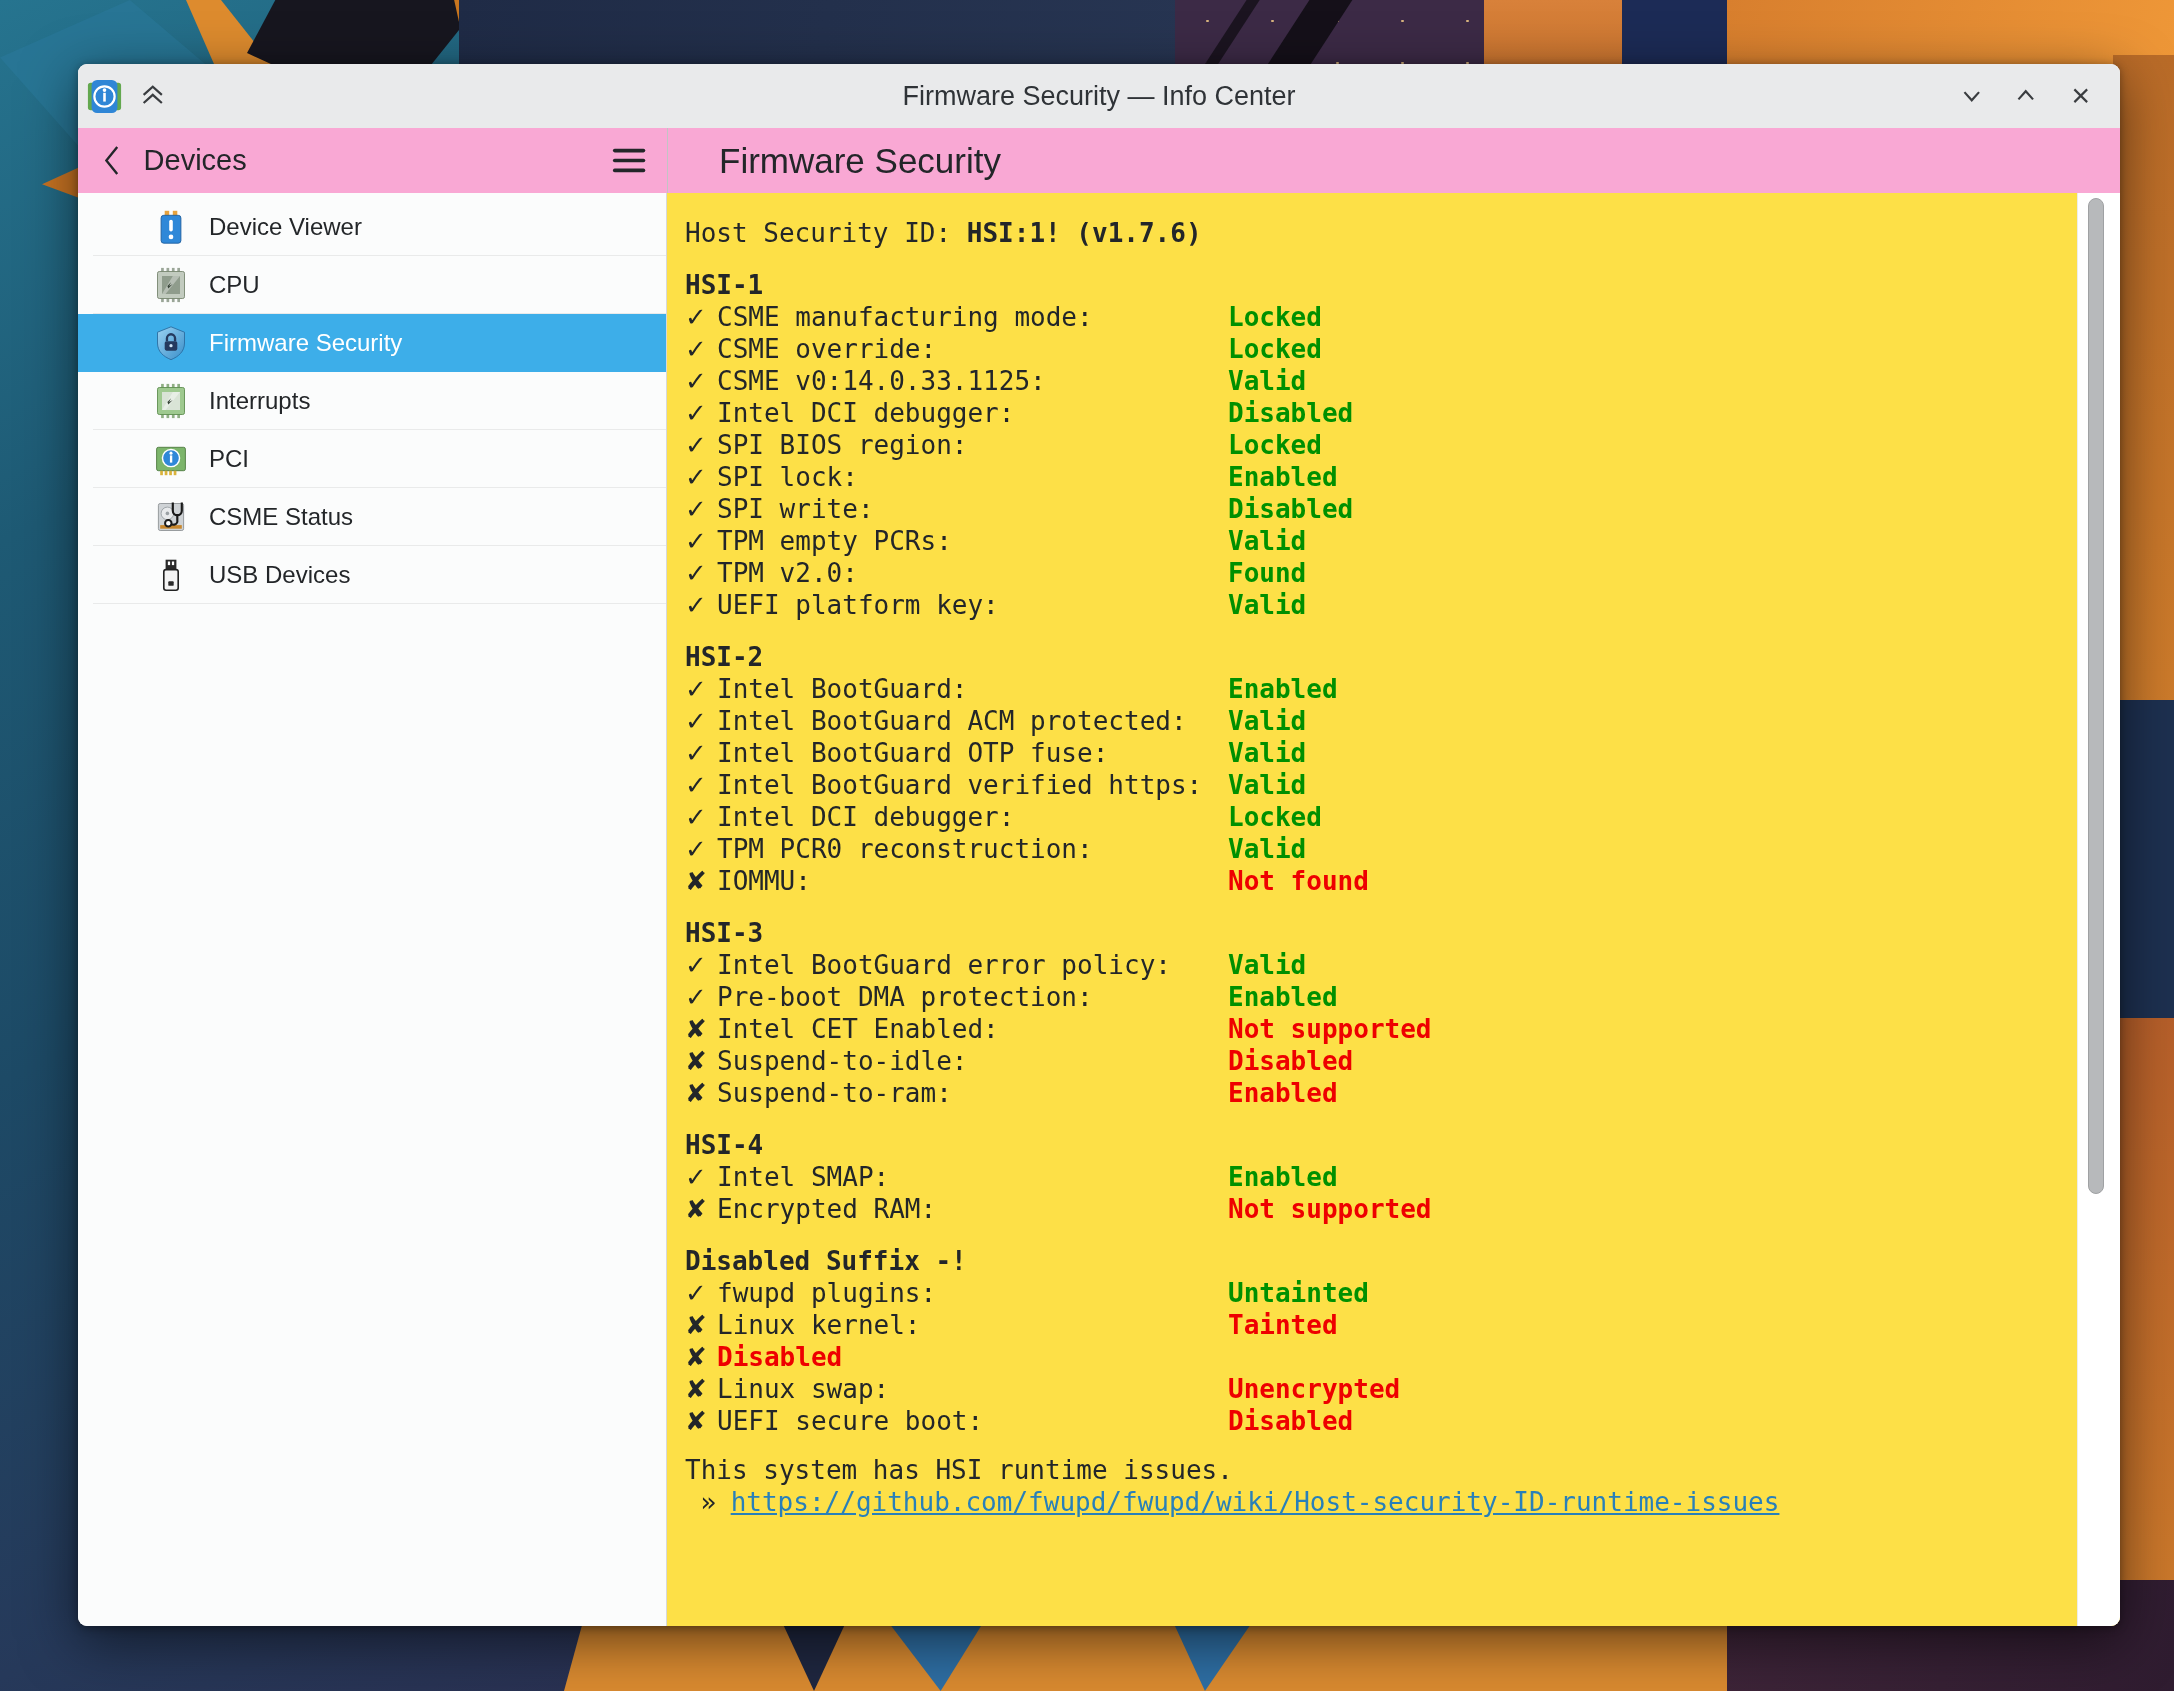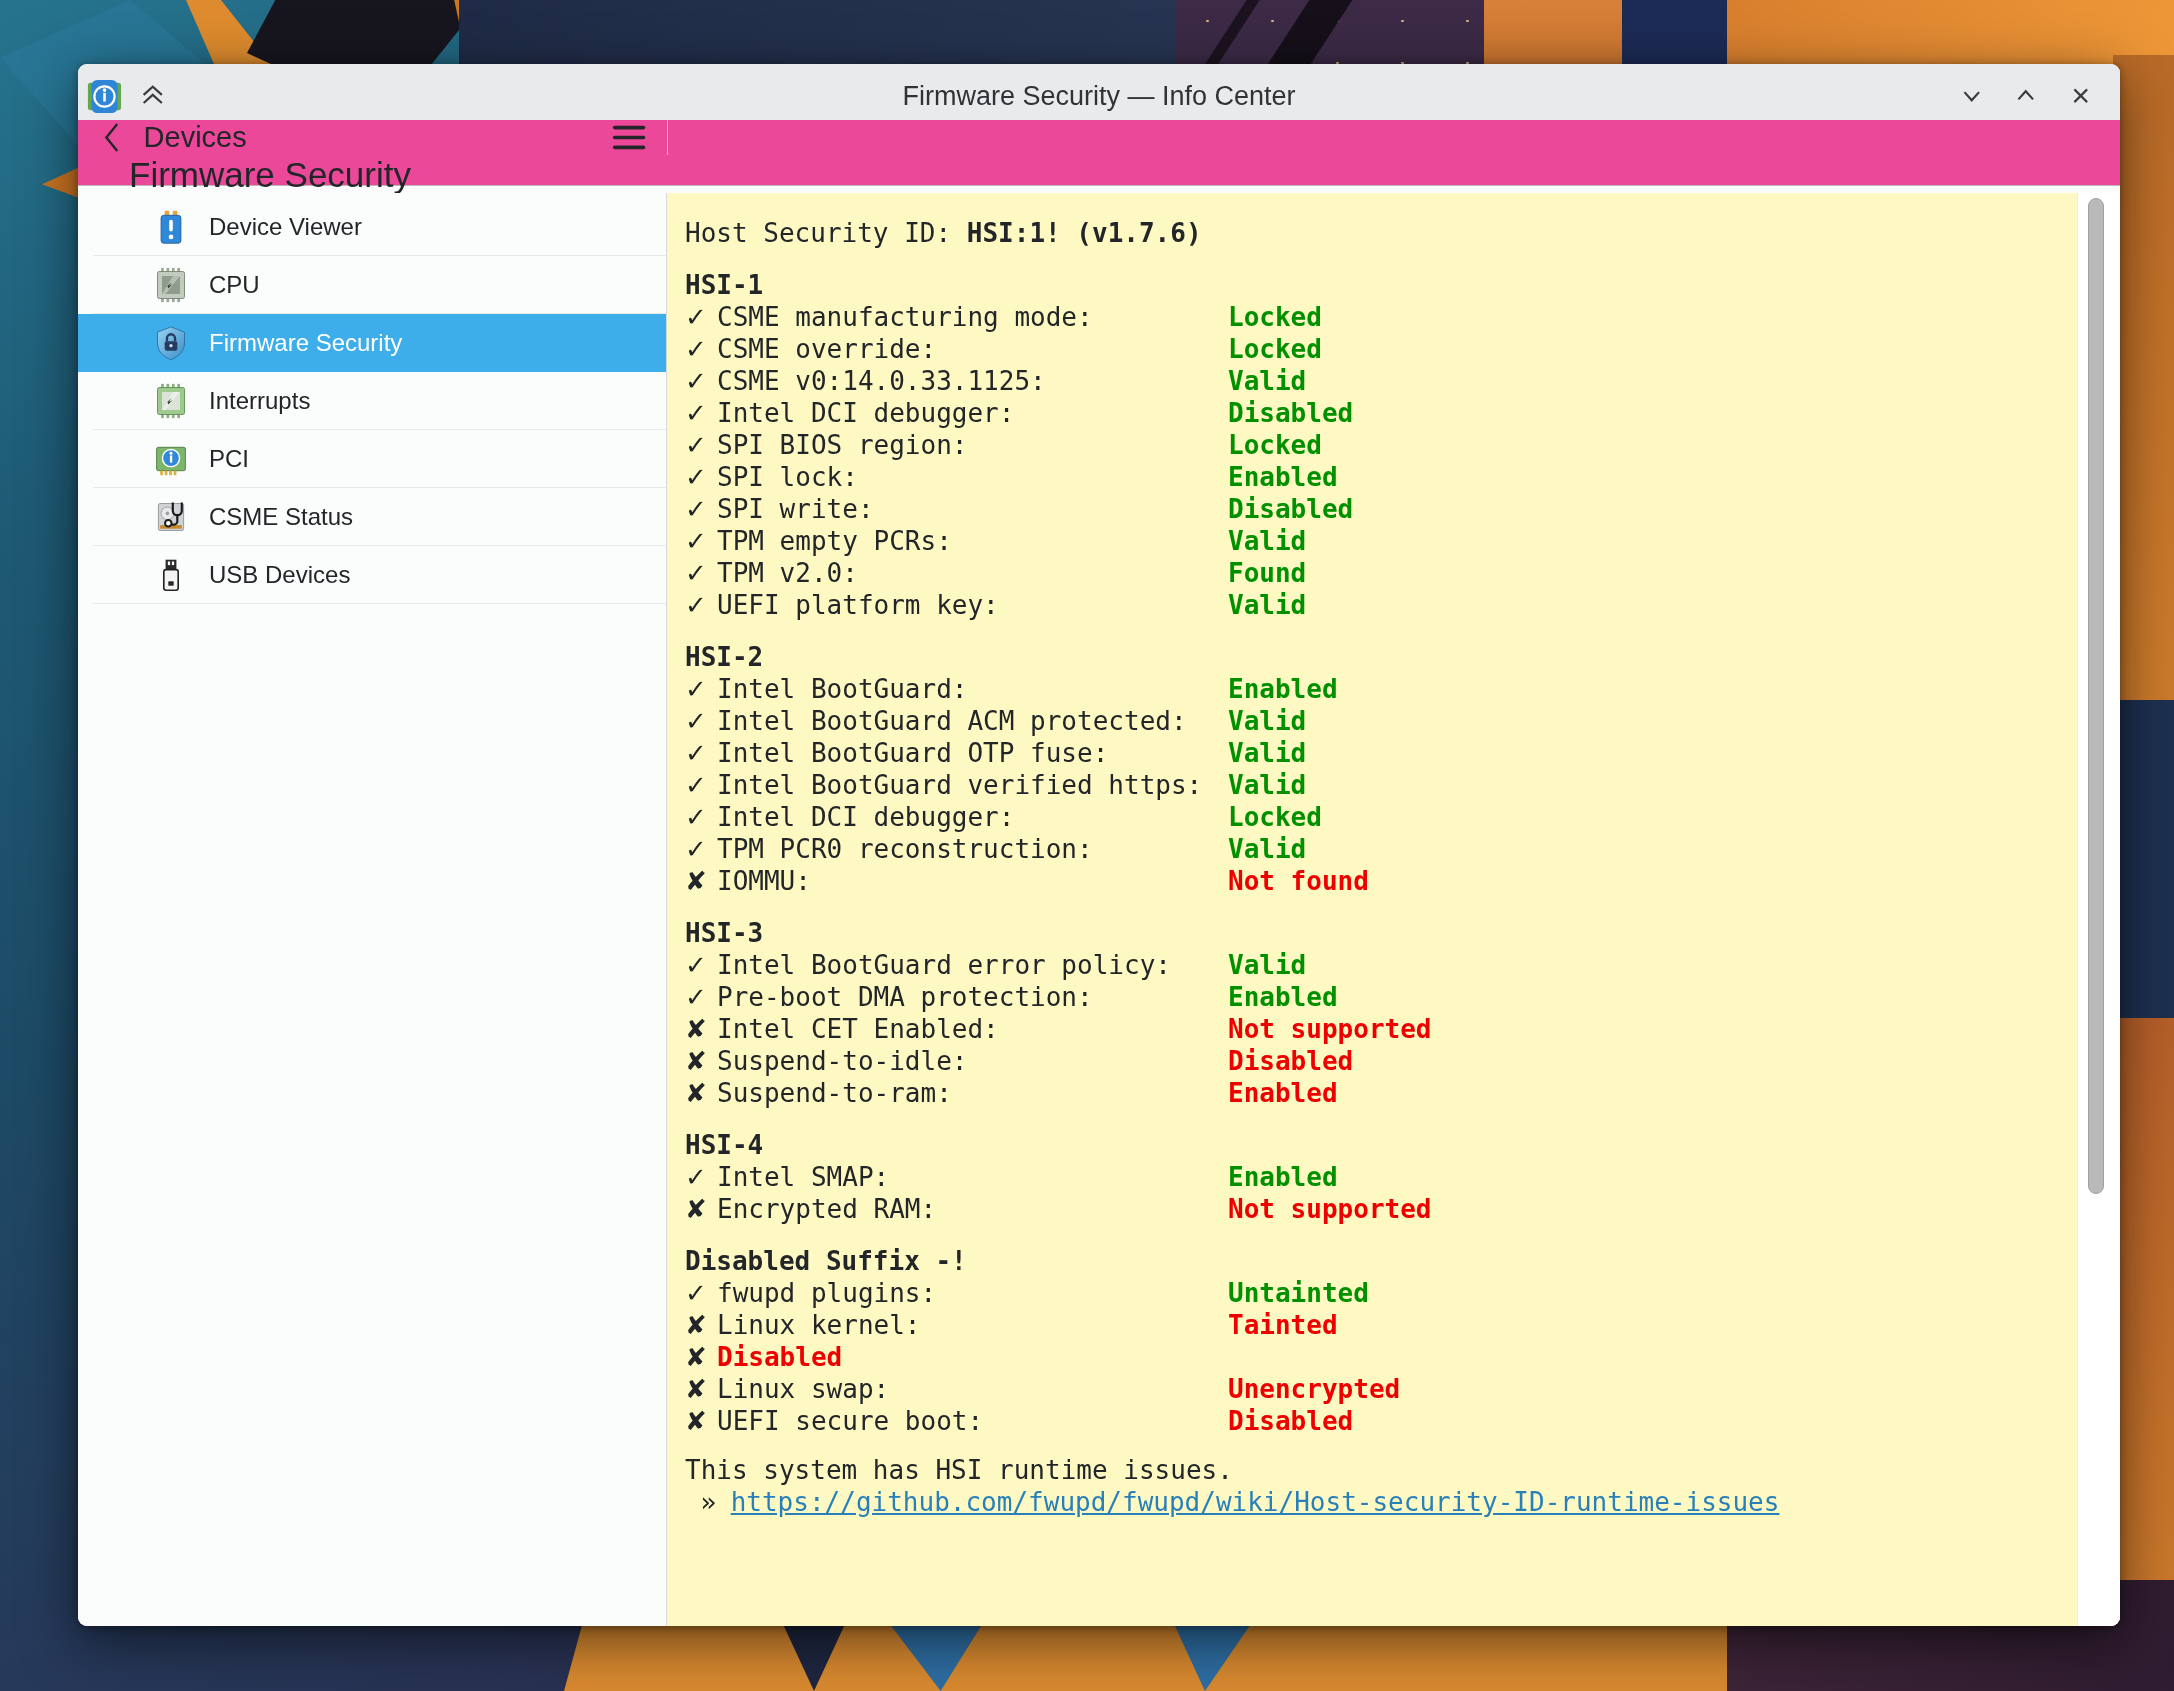--- a/index.html
+++ b/index.html
@@ -38,39 +38,39 @@
     background:#fcfcfc;border-radius:9px;overflow:hidden;
     box-shadow:0 14.5px 55px rgba(0,0,0,.55),0 1.8px 9px rgba(0,0,0,.35);}
   .titlebar{position:absolute;left:0;top:0;right:0;height:64px;background:#e9eaeb;
     display:flex;align-items:center;}
   .app-icon{margin-left:9px;width:35px;height:35px;display:inline-flex;}
   .shade-btn{margin-left:18px;width:25.5px;height:25.5px;display:inline-flex;cursor:default;}
   .title{position:absolute;left:0;right:0;text-align:center;font-size:27px;color:#2f3337;pointer-events:none;}
   .controls{margin-left:auto;display:flex;gap:29px;padding-right:27px;align-items:center;}
   .wbtn{width:25.5px;height:25.5px;display:inline-flex;}
 
-  .headerrow{position:absolute;left:0;top:56px;right:0;height:65px;background:#ec4899;
-    border-bottom:0.9px solid #b9babc;display:flex;flex-direction:column;}
+  .headerrow{position:absolute;left:0;top:64px;right:0;height:65px;background:#f9a8d4;
+    border-bottom:0.9px solid #b9babc;display:flex;}
   .side-head{width:589px;flex:none;display:flex;align-items:center;border-right:0.9px solid #c3c4c5;}
   .back-btn{margin-left:22px;width:23.6px;height:35px;display:inline-flex;}
   .side-head-label{margin-left:20px;font-size:29px;color:#232629;}
   .menu-btn{margin-left:auto;margin-right:20px;width:35px;height:27px;display:inline-flex;}
   .content-head{flex:1;display:flex;align-items:center;padding-left:51px;font-size:35px;color:#232629;}
 
   .body{position:absolute;left:0;top:129px;right:0;bottom:0;display:flex;}
   .sidebar{width:589px;flex:none;background:#fbfcfc;border-right:0.9px solid #d7d8d9;padding-top:4.5px;box-sizing:border-box;}
   .side-item{height:58px;display:flex;align-items:center;padding-left:75px;gap:20px;
     font-size:24px;color:#232629;position:relative;cursor:default;}
   .side-item::after{content:'';position:absolute;left:14.5px;right:0;bottom:0;height:0.9px;background:#e9eaea;}
   .side-item.selected{background:var(--accent,#3daee9);color:#fff;}
   .side-item.selected::after{background:transparent;}
   .side-icon{width:36px;height:36px;flex:none;display:inline-flex;}
   .side-icon svg{width:36px;height:36px;}
 
-  .content{flex:1;position:relative;background:#fef9c3;}
+  .content{flex:1;position:relative;background:#fde047;}
   .mono{position:absolute;left:0;top:0;right:43px;bottom:0;padding:23.6px 0 0 18px;
     font-family:"DejaVu Sans Mono",monospace;font-size:26px;line-height:32px;color:#232629;white-space:nowrap;overflow:hidden;}
   .host-line b{font-weight:bold;}
   .sec-title{font-weight:bold;margin-top:20px;}
   .row{display:flex;}
   .row .g{width:32px;flex:none;font-family:"DejaVu Sans",sans-serif;}
   .row .lbl{width:511px;flex:none;}
   .row .val{font-weight:bold;}
   .val.good{color:var(--good,#009000);}
   .val.bad{color:var(--bad,#ee0000);}

